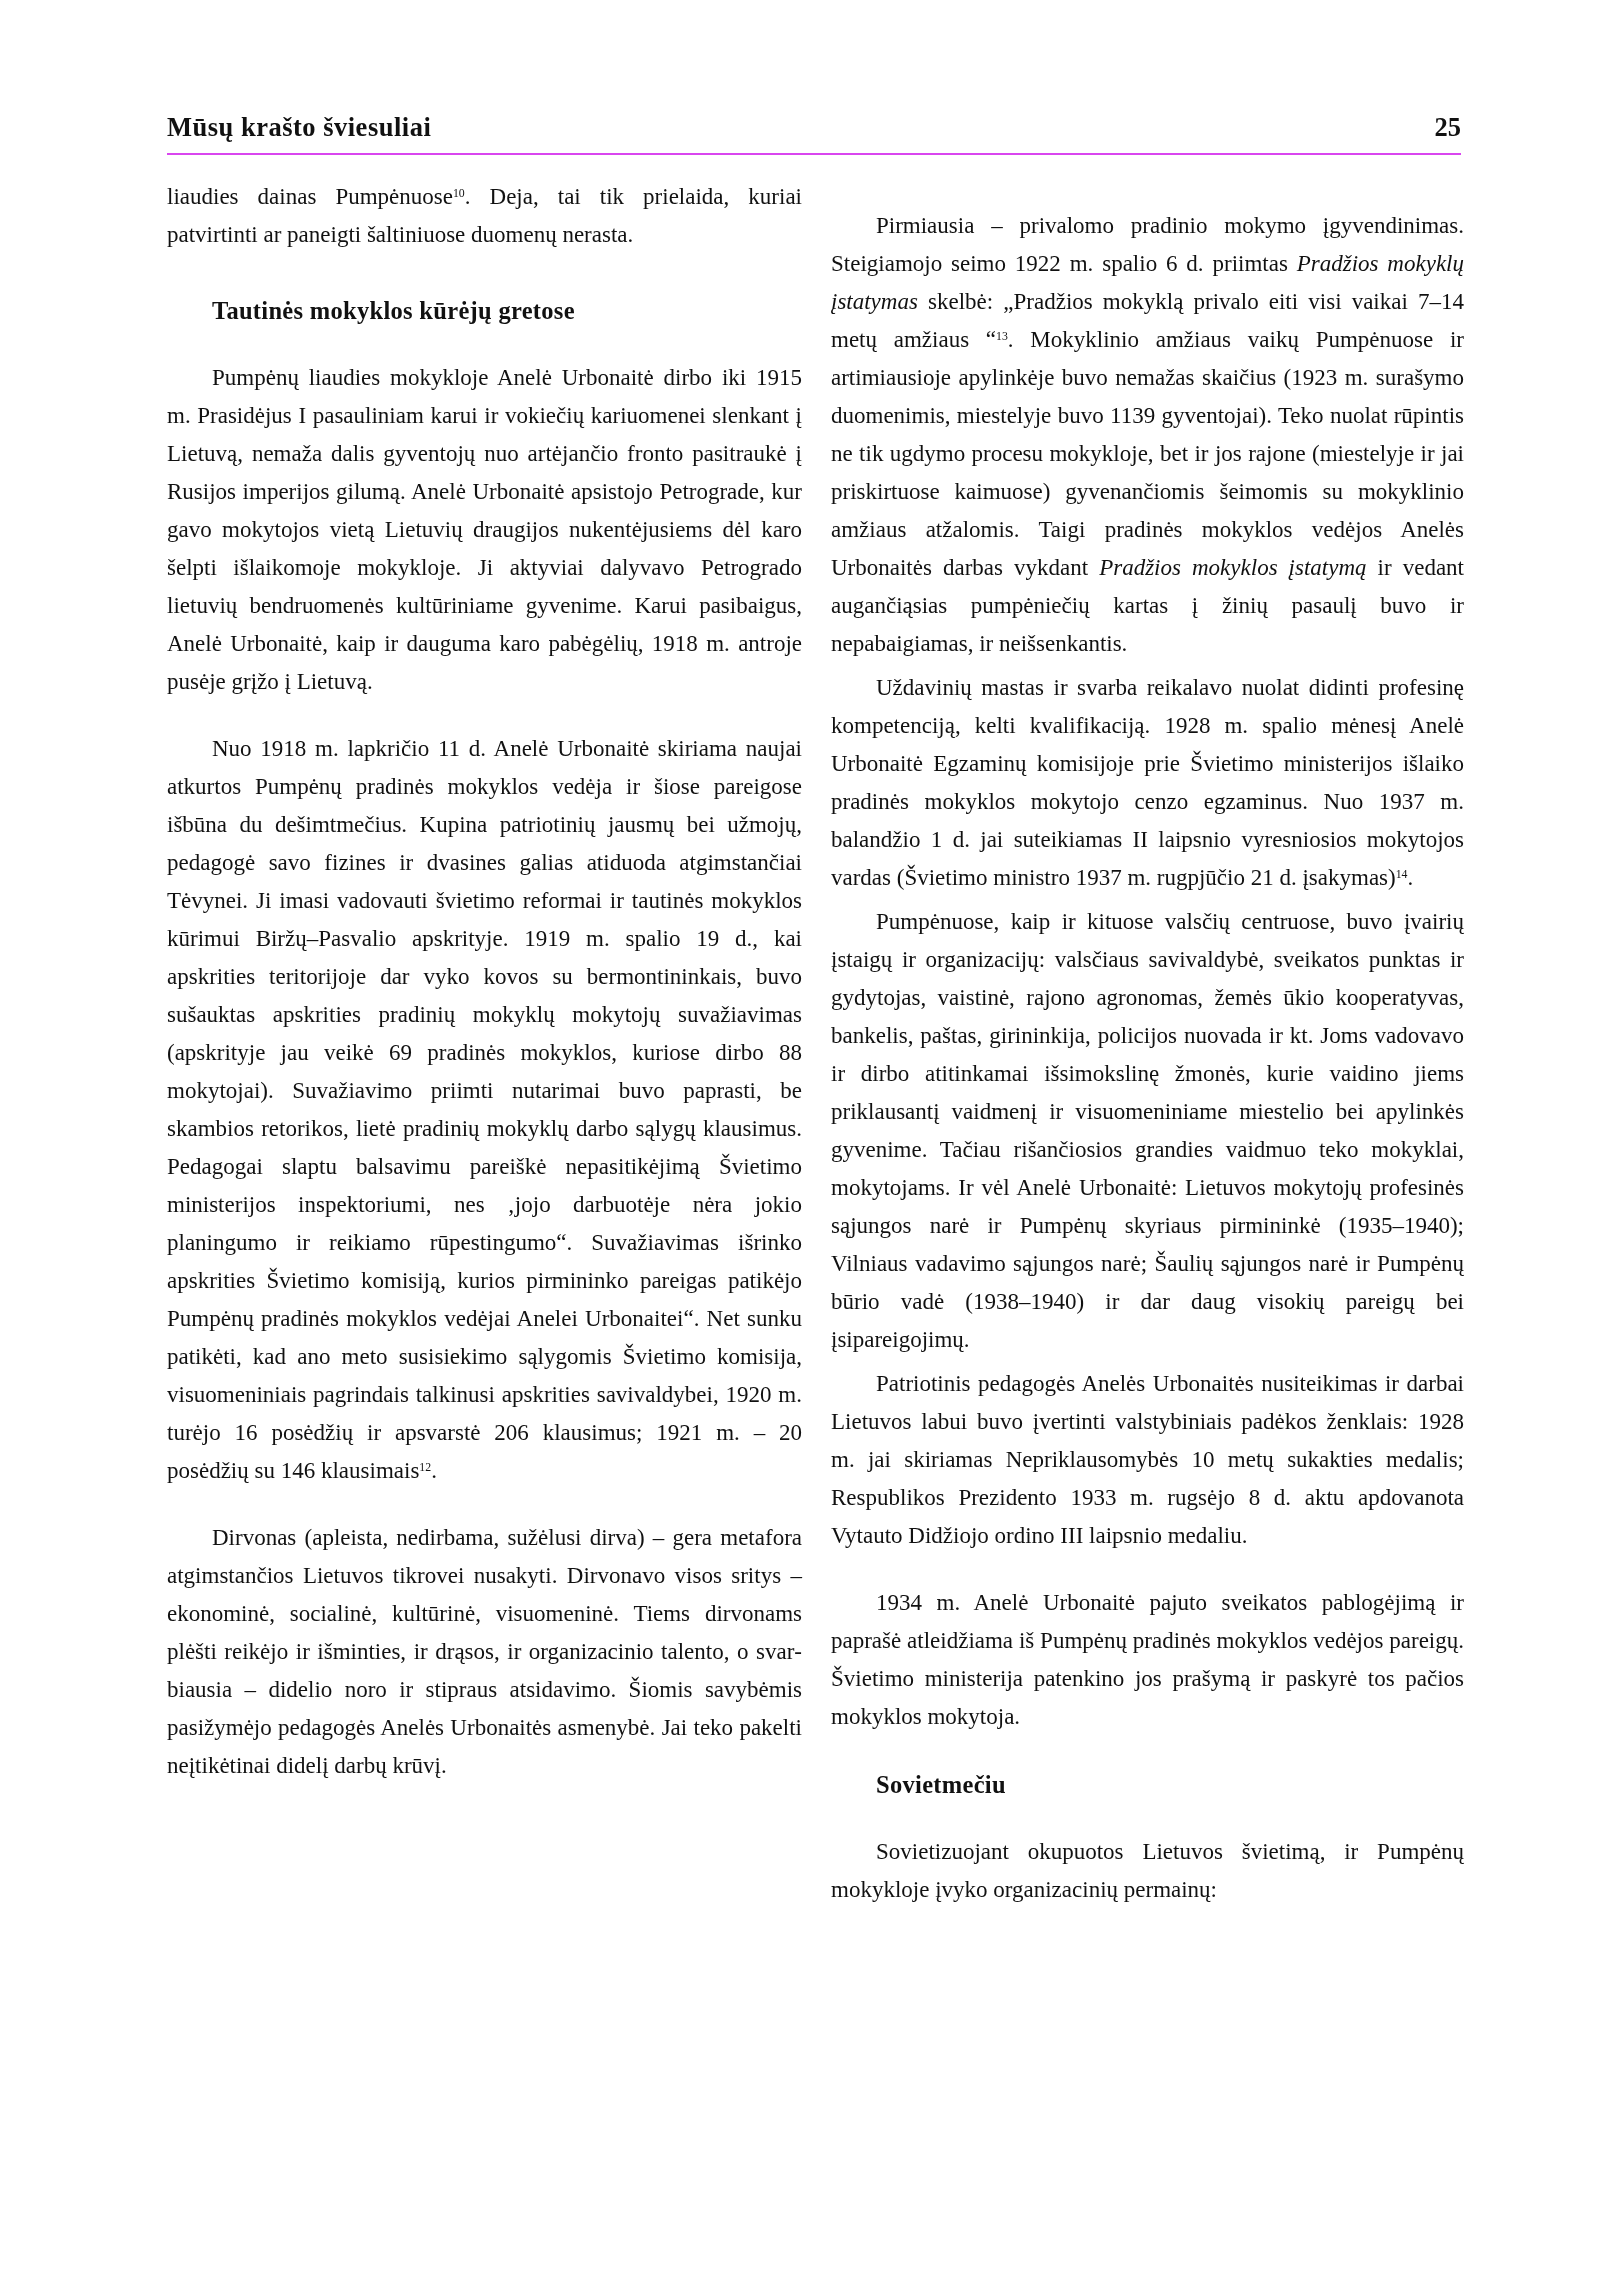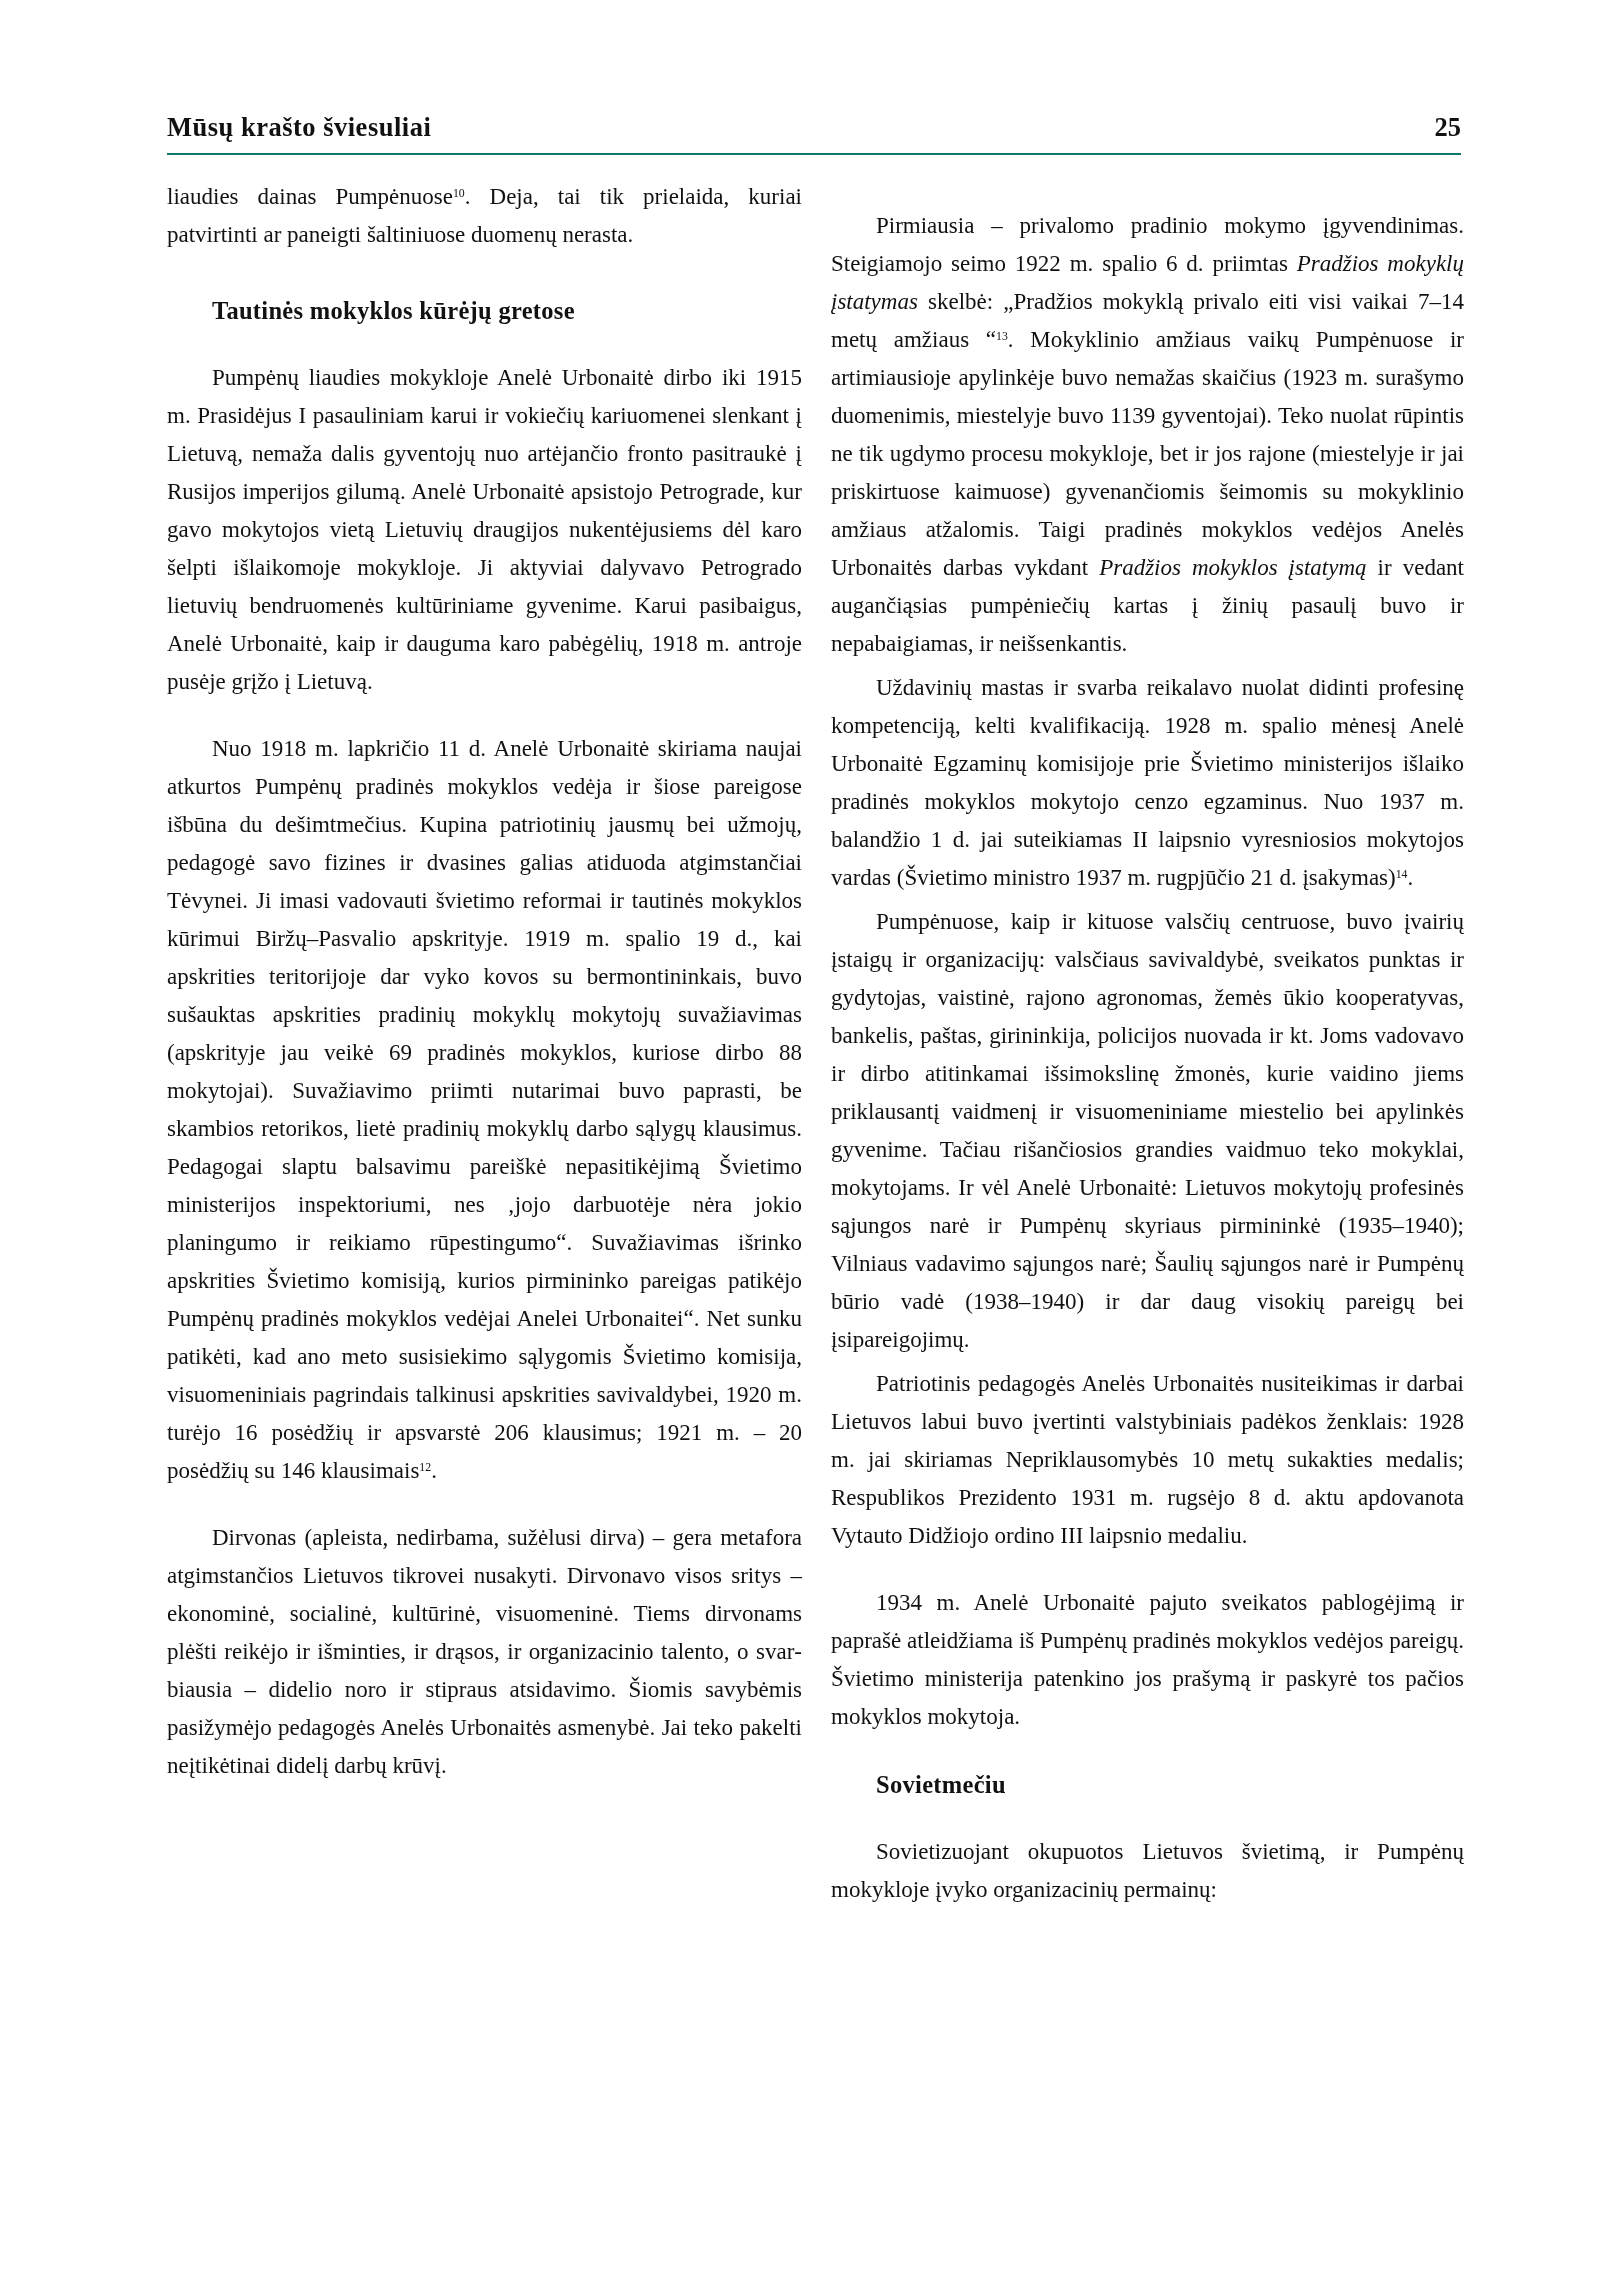--- a/index.html
+++ b/index.html
@@ -1,19 +1,19 @@
 <!DOCTYPE html>
 <html><head>
 <meta charset="utf-8">
 <style>
   html, body { margin:0; padding:0; background:#ffffff; }
   body { width:1622px; height:2293px; position:relative; overflow:hidden;
          font-family:"Liberation Serif","DejaVu Serif",serif; color:#111; }
   .header { position:absolute; left:167px; top:108px; width:1294px; height:45px;
-            border-bottom:2px solid #0f766e; }
+            border-bottom:2px solid #d946ef; }
   .header .title { position:absolute; left:0; top:3.9px; font-weight:bold; font-size:26.5px; letter-spacing:0.5px; }
   .header .pageno { position:absolute; right:0; top:3.9px; font-weight:bold; font-size:26.5px; }
   .col { position:absolute; top:178px; font-size:23px; line-height:38px; text-align:justify; }
   .col.left { left:167px; width:635px; }
   .col.right { left:831px; width:633px; }
   p { margin:0; text-indent:0; }
   p.ind { text-indent:45px;margin-top:29px; }
   p.gap { margin-top:5.9px; }
   h2 { margin:0; font-size:24.5px; font-weight:bold; padding-left:45px; letter-spacing:0.3px; }
   sup { font-size:11.8px; vertical-align:top; position:relative; top:-3.9px; }
@@ -32,18 +32,18 @@
   <h2 style="margin-top:38px;margin-bottom:19.6px;">Tautinės mokyklos kūrėjų gretose</h2>
   <p class="ind">Pumpėnų liaudies mokykloje Anelė Urbonaitė dirbo iki 1915 m. Prasidėjus I pasauliniam karui ir vokiečių kariuomenei slenkant į Lietuvą, nemaža dalis gyventojų nuo artėjančio fronto pasitraukė į Rusijos imperijos gilumą. Anelė Urbonaitė apsistojo Petrograde, kur gavo mokytojos vietą Lietuvių draugijos nukentėju­siems dėl karo šelpti išlaikomoje mokykloje. Ji aktyviai dalyvavo Petrogrado lietuvių bendruomenės kultū­riniame gyvenime. Karui pasibaigus, Anelė Urbonaitė, kaip ir dauguma karo pabėgėlių, 1918 m. antroje pusėje grįžo į Lietuvą.</p>
   <p class="ind"><span>Nuo 1918 m. lapkričio 11 d. Anelė Urbonaitė skiriama naujai atkurtos Pumpėnų pradinės mokyklos vedėja ir šiose pareigose išbūna du dešimtmečius. Kupina patriotinių jausmų bei užmojų, pedagogė savo fizines ir dvasines galias atiduoda atgimstančiai Tėvy­nei. Ji imasi vadovauti švietimo reformai ir tautinės mokyklos kūrimui Biržų–Pasvalio apskrityje. 1919 m. spalio 19 d., kai apskrities teritorijoje dar vyko kovos su bermontininkais, buvo sušauktas apskrities pradinių mokyklų mokytojų suvažiavimas (apskrityje jau veikė 69 pradinės mokyklos, kuriose dirbo 88 mokytojai). Suvažiavimo priimti nutarimai buvo paprasti, be skambios retorikos, lietė pradinių mokyklų darbo sąlygų klausimus. Pedagogai slaptu balsavimu pareiškė nepasitikėjimą Švietimo ministerijos inspektoriumi, nes ‚jojo darbuotėje nėra jokio planingumo ir reikiamo rūpestingumo“. Suvažiavimas išrinko apskrities Švie­timo komisiją, kurios pirmininko pareigas patikėjo Pumpėnų pradinės mokyklos vedėjai Anelei Urbo­naitei“. Net sunku patikėti, kad ano meto susisiekimo sąlygomis Švietimo komisija, visuomeniniais pagrindais talkinusi apskrities savivaldybei, 1920 m. turėjo 16 posėdžių ir apsvarstė 206 klausimus; 1921 m. – 20 posėdžių su 146 klausimais</span><sup>12</sup><span>.</span></p>
   <p class="ind">Dirvonas (apleista, nedirbama, sužėlusi dirva) – gera metafora atgimstančios Lietuvos tikrovei nusakyti. Dirvonavo visos sritys – ekonominė, socialinė, kultū­rinė, visuomeninė. Tiems dirvonams plėšti reikėjo ir išminties, ir drąsos, ir organizacinio talento, o svar­biausia – didelio noro ir stipraus atsidavimo. Šiomis savybėmis pasižymėjo pedagogės Anelės Urbonaitės asmenybė. Jai teko pakelti neįtikėtinai didelį darbų krūvį.</p>
 </div>
 
 <div class="col right">
   <p class="ind"><span>Pirmiausia – privalomo pradinio mokymo įgyven­dinimas. Steigiamojo seimo 1922 m. spalio 6 d. priimtas </span><i>Pradžios mokyklų įstatymas</i><span> skelbė: „Pradžios mokyklą privalo eiti visi vaikai 7–14 metų amžiaus “</span><sup>13</sup><span>. Mokyklinio amžiaus vaikų Pumpėnuose ir artimiausioje apylinkėje buvo nemažas skaičius (1923 m. surašymo duomenimis, miestelyje buvo 1139 gyventojai). Teko nuolat rūpintis ne tik ugdymo procesu mokykloje, bet ir jos rajone (miestelyje ir jai priskirtuose kaimuose) gyvenančiomis šeimomis su mokyklinio amžiaus atžalomis. Taigi pradinės mokyklos vedėjos Anelės Urbonaitės darbas vykdant </span><i>Pradžios mokyklos įsta­tymą</i><span> ir vedant augančiąsias pumpėniečių kartas į žinių pasaulį buvo ir nepabaigiamas, ir neišsenkantis.</span></p>
   <p class="ind gap"><span>Uždavinių mastas ir svarba reikalavo nuolat didinti profesinę kompetenciją, kelti kvalifikaciją. 1928 m. spalio mėnesį Anelė Urbonaitė Egzaminų komisijoje prie Švietimo ministerijos išlaiko pradinės mokyklos mokytojo cenzo egzaminus. Nuo 1937 m. balandžio 1 d. jai suteikiamas II laipsnio vyresniosios mokytojos vardas (Švietimo ministro 1937 m. rugpjūčio 21 d. įsakymas)</span><sup>14</sup><span>.</span></p>
   <p class="ind gap">Pumpėnuose, kaip ir kituose valsčių centruose, buvo įvairių įstaigų ir organizacijų: valsčiaus savi­valdybė, sveikatos punktas ir gydytojas, vaistinė, rajono agronomas, žemės ūkio kooperatyvas, bankelis, paštas, girininkija, policijos nuovada ir kt. Joms vadovavo ir dirbo atitinkamai išsimokslinę žmonės, kurie vaidino jiems priklausantį vaidmenį ir visuomeniniame miestelio bei apylinkės gyvenime. Tačiau rišančiosios grandies vaidmuo teko mokyklai, mokytojams. Ir vėl Anelė Urbonaitė: Lietuvos mokytojų profesinės sąjungos narė ir Pumpėnų skyriaus pirmininkė (1935–1940); Vilniaus vadavimo sąjungos narė; Šaulių sąjungos narė ir Pumpėnų būrio vadė (1938–1940) ir dar daug visokių pareigų bei įsipareigojimų.</p>
-  <p class="ind gap">Patriotinis pedagogės Anelės Urbonaitės nusi­teikimas ir darbai Lietuvos labui buvo įvertinti valstybiniais padėkos ženklais: 1928 m. jai skiriamas Nepriklausomybės 10 metų sukakties medalis; Respublikos Prezidento 1931 m. rugsėjo 8 d. aktu apdovanota Vytauto Didžiojo ordino III laipsnio medaliu.</p>
+  <p class="ind gap">Patriotinis pedagogės Anelės Urbonaitės nusi­teikimas ir darbai Lietuvos labui buvo įvertinti valstybiniais padėkos ženklais: 1928 m. jai skiriamas Nepriklausomybės 10 metų sukakties medalis; Respublikos Prezidento 1933 m. rugsėjo 8 d. aktu apdovanota Vytauto Didžiojo ordino III laipsnio medaliu.</p>
   <p class="ind">1934 m. Anelė Urbonaitė pajuto sveikatos pablogėjimą ir paprašė atleidžiama iš Pumpėnų pradinės mokyklos vedėjos pareigų. Švietimo mini­sterija patenkino jos prašymą ir paskyrė tos pačios mokyklos mokytoja.</p>
   <h2 style="margin-top:30px;margin-bottom:19.6px;">Sovietmečiu</h2>
   <p class="ind">Sovietizuojant okupuotos Lietuvos švietimą, ir Pumpėnų mokykloje įvyko organizacinių permainų:</p>
 </div>
 
 
 </body></html>

